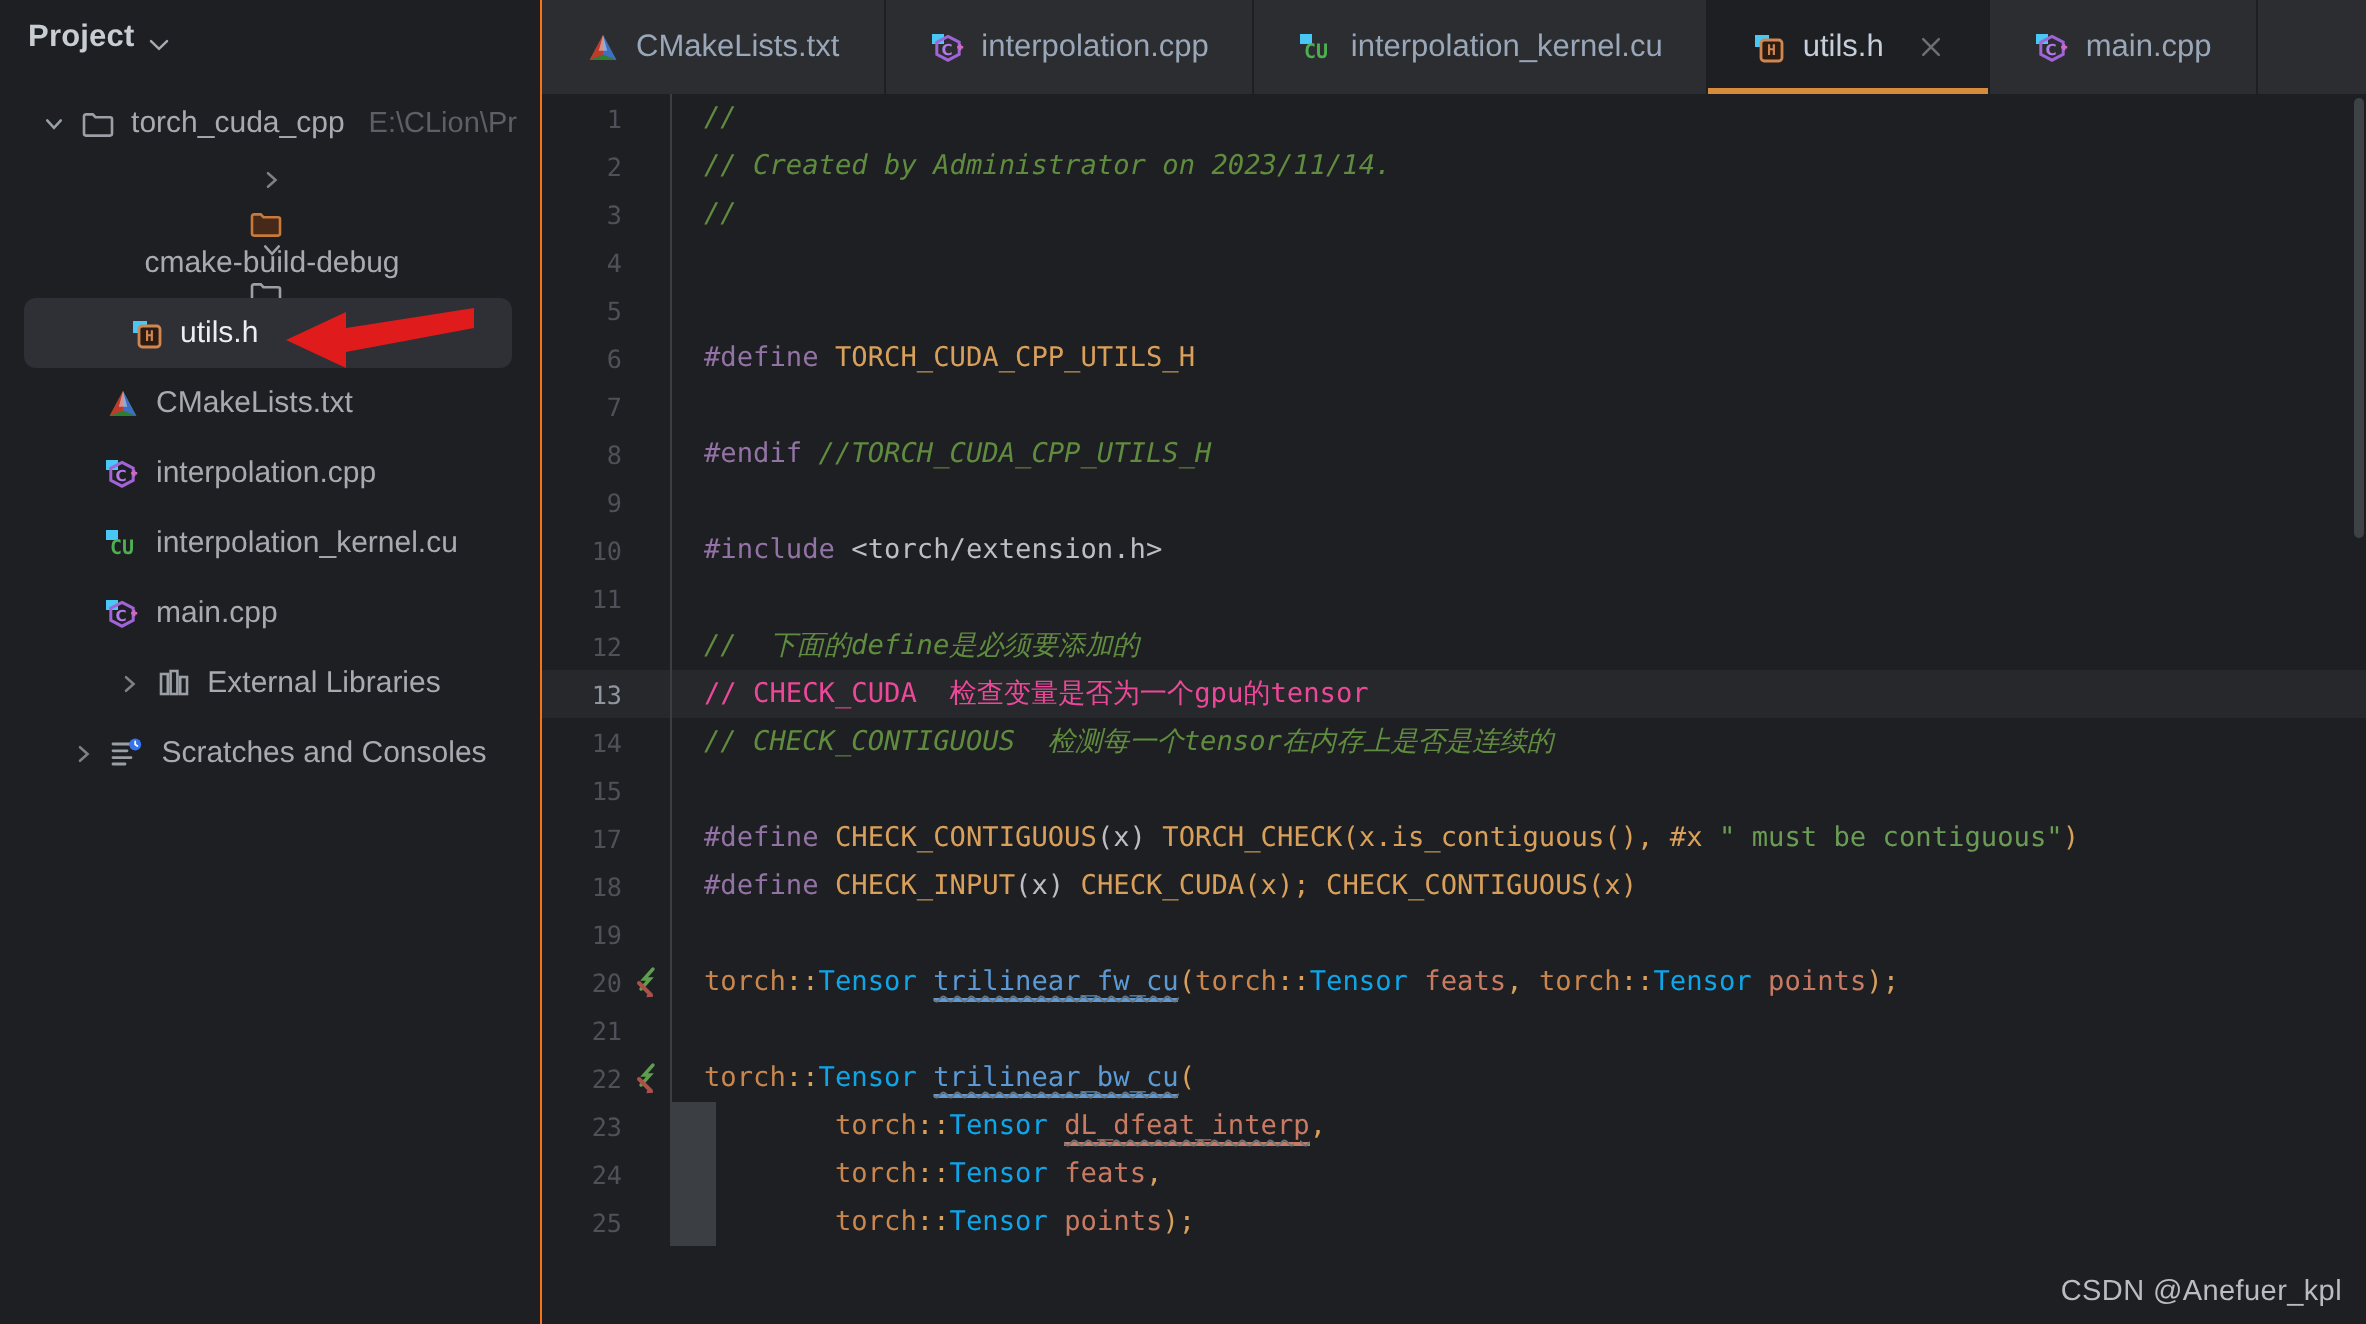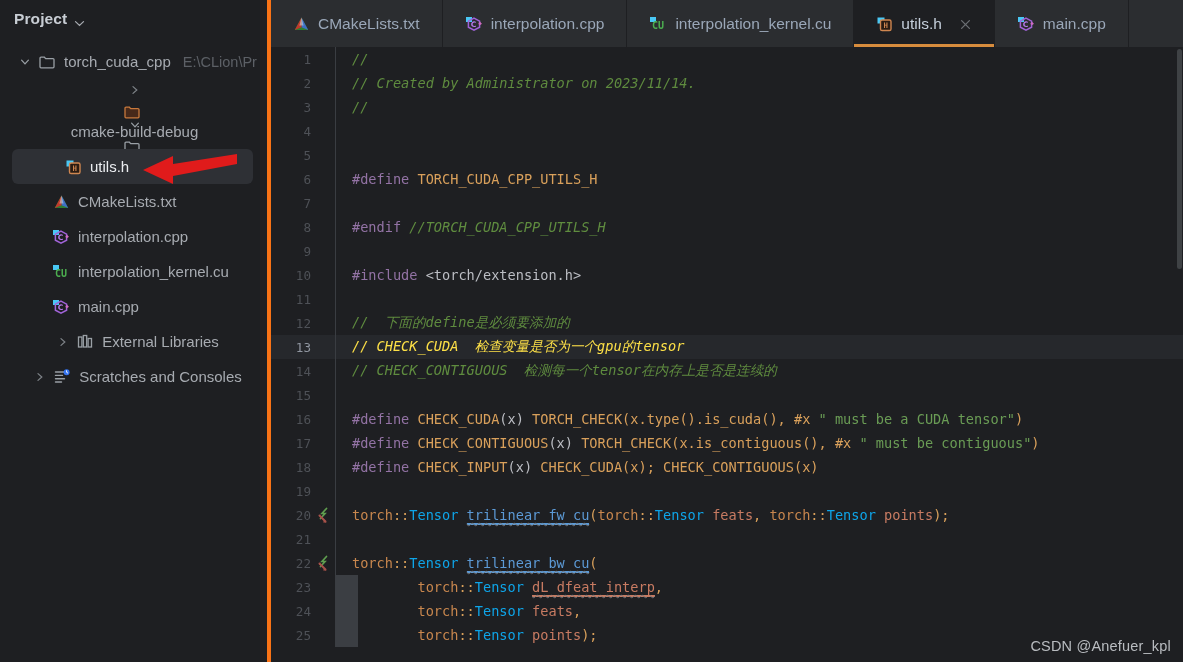--- a/index.html
+++ b/index.html
@@ -8,21 +8,21 @@
     background: #1e1f22;
     font-family: "Liberation Sans", sans-serif;
     overflow: hidden;
   }
   #app { position: relative; width: 1183px; height: 662px; display: flex; }
 
   
   #sidebar {
     width: 271px; height: 662px;
     background: #1e1f22;
-    border-right: 4px solid #f97316;
+    border-right: 1px solid #f97316;
     flex: 0 0 271px;
     position: relative;
     overflow: hidden;
   }
   .panel-header {
     height: 38px; display: flex; align-items: center;
     padding-left: 14px; gap: 7px;
   }
   .panel-title {
     color: #c8cdd4; font-size: 15.5px; font-weight: bold;
@@ -114,21 +114,21 @@
   .ctext { padding-left: 16px; color: #bcbec4; position: relative; }
 
   
   .iguide {
     position: absolute; left: 65px; top: 0; bottom: 0; width: 22px;
     background: #3b3e43;
   }
 
   
   .cm  { color: #5f8c3f; font-style: italic; }          
-  .cmh { color: #fde047; font-style: italic; }          
+  .cmh { color: #ec4899; }          
   .pp  { color: #9373a5; }                              
   .mac { color: #d9a05b; }                              
   .str { color: #6a9c55; }                              
   .kwd { color: #c9874e; }                              
   .typ { color: #0ea5e9; }                              
   .fn  { color: #5c9ad6; }                              
   .prm { color: #c87b62; }                              
   .pun { color: #bcbec4; }                              
   .opr { color: #d9a05b; }                              
   .squig {
@@ -420,21 +420,20 @@
           <div class="cline"><span class="lnum">6</span><span class="gicon"></span><span class="vline"></span><span class="ctext"><span class="pp">#define </span><span class="mac">TORCH_CUDA_CPP_UTILS_H</span></span></div>
           <div class="cline"><span class="lnum">7</span><span class="gicon"></span><span class="vline"></span><span class="ctext"></span></div>
           <div class="cline"><span class="lnum">8</span><span class="gicon"></span><span class="vline"></span><span class="ctext"><span class="pp">#endif </span><span class="cm">//TORCH_CUDA_CPP_UTILS_H</span></span></div>
           <div class="cline"><span class="lnum">9</span><span class="gicon"></span><span class="vline"></span><span class="ctext"></span></div>
           <div class="cline"><span class="lnum">10</span><span class="gicon"></span><span class="vline"></span><span class="ctext"><span class="pp">#include </span><span class="pun">&lt;torch/extension.h&gt;</span></span></div>
           <div class="cline"><span class="lnum">11</span><span class="gicon"></span><span class="vline"></span><span class="ctext"></span></div>
           <div class="cline"><span class="lnum">12</span><span class="gicon"></span><span class="vline"></span><span class="ctext"><span class="cm">//  下面的define是必须要添加的</span></span></div>
           <div class="cline caret"><span class="lnum">13</span><span class="gicon"></span><span class="vline"></span><span class="ctext"><span class="cmh">// CHECK_CUDA  检查变量是否为一个gpu的tensor</span></span></div>
           <div class="cline"><span class="lnum">14</span><span class="gicon"></span><span class="vline"></span><span class="ctext"><span class="cm">// CHECK_CONTIGUOUS  检测每一个tensor在内存上是否是连续的</span></span></div>
           <div class="cline"><span class="lnum">15</span><span class="gicon"></span><span class="vline"></span></div>
-          <div class="cline"><span class="lnum">16</span><span class="gicon"></span><span class="vline"></span><span class="ctext"><span class="pp">#define </span><span class="mac">CHECK_CUDA</span><span class="pun">(x)</span><span class="mac"> TORCH_CHECK(x.type().is_cuda(), #x </span><span class="str">" must be a CUDA tensor"</span><span class="opr">)</span></span></div>
           <div class="cline"><span class="lnum">17</span><span class="gicon"></span><span class="vline"></span><span class="ctext"><span class="pp">#define </span><span class="mac">CHECK_CONTIGUOUS</span><span class="pun">(x)</span><span class="mac"> TORCH_CHECK(x.is_contiguous(), #x </span><span class="str">" must be contiguous"</span><span class="opr">)</span></span></div>
           <div class="cline"><span class="lnum">18</span><span class="gicon"></span><span class="vline"></span><span class="ctext"><span class="pp">#define </span><span class="mac">CHECK_INPUT</span><span class="pun">(x)</span><span class="mac"> CHECK_CUDA(x); CHECK_CONTIGUOUS(x)</span></span></div>
           <div class="cline"><span class="lnum">19</span><span class="gicon"></span><span class="vline"></span><span class="ctext"></span></div>
           <div class="cline"><span class="lnum">20</span><span class="gicon" style="display: flex; align-items: center; justify-content: center;"><span style="display: inline-flex; align-items: center; justify-content: center;"><svg width="16" height="18" viewBox="0 0 16 18">
                   <path d="M10.5 2.5 L6 7.5 L9 7.5 L4.5 12.5" fill="none" stroke="#5f9e4f" stroke-width="1.7" stroke-linecap="round"></path>
                   <path d="M3.5 9.5 L9.5 15.5" stroke="#a8524a" stroke-width="2" stroke-linecap="round"></path>
                   <path d="M8 14 L10.6 16.4 L7.2 16.6 Z" fill="#a8524a"></path>
                 </svg></span></span><span class="vline"></span><span class="ctext"><span class="kwd">torch</span><span class="opr">::</span><span class="typ">Tensor </span><span class="fn squig">trilinear_fw_cu</span><span class="opr">(</span><span class="kwd">torch</span><span class="opr">::</span><span class="typ">Tensor </span><span class="prm">feats</span><span class="opr">, </span><span class="kwd">torch</span><span class="opr">::</span><span class="typ">Tensor </span><span class="prm">points</span><span class="opr">);</span></span></div>
           <div class="cline"><span class="lnum">21</span><span class="gicon"></span><span class="vline"></span><span class="ctext"></span></div>
           <div class="cline"><span class="lnum">22</span><span class="gicon" style="display: flex; align-items: center; justify-content: center;"><span style="display: inline-flex; align-items: center; justify-content: center;"><svg width="16" height="18" viewBox="0 0 16 18">

